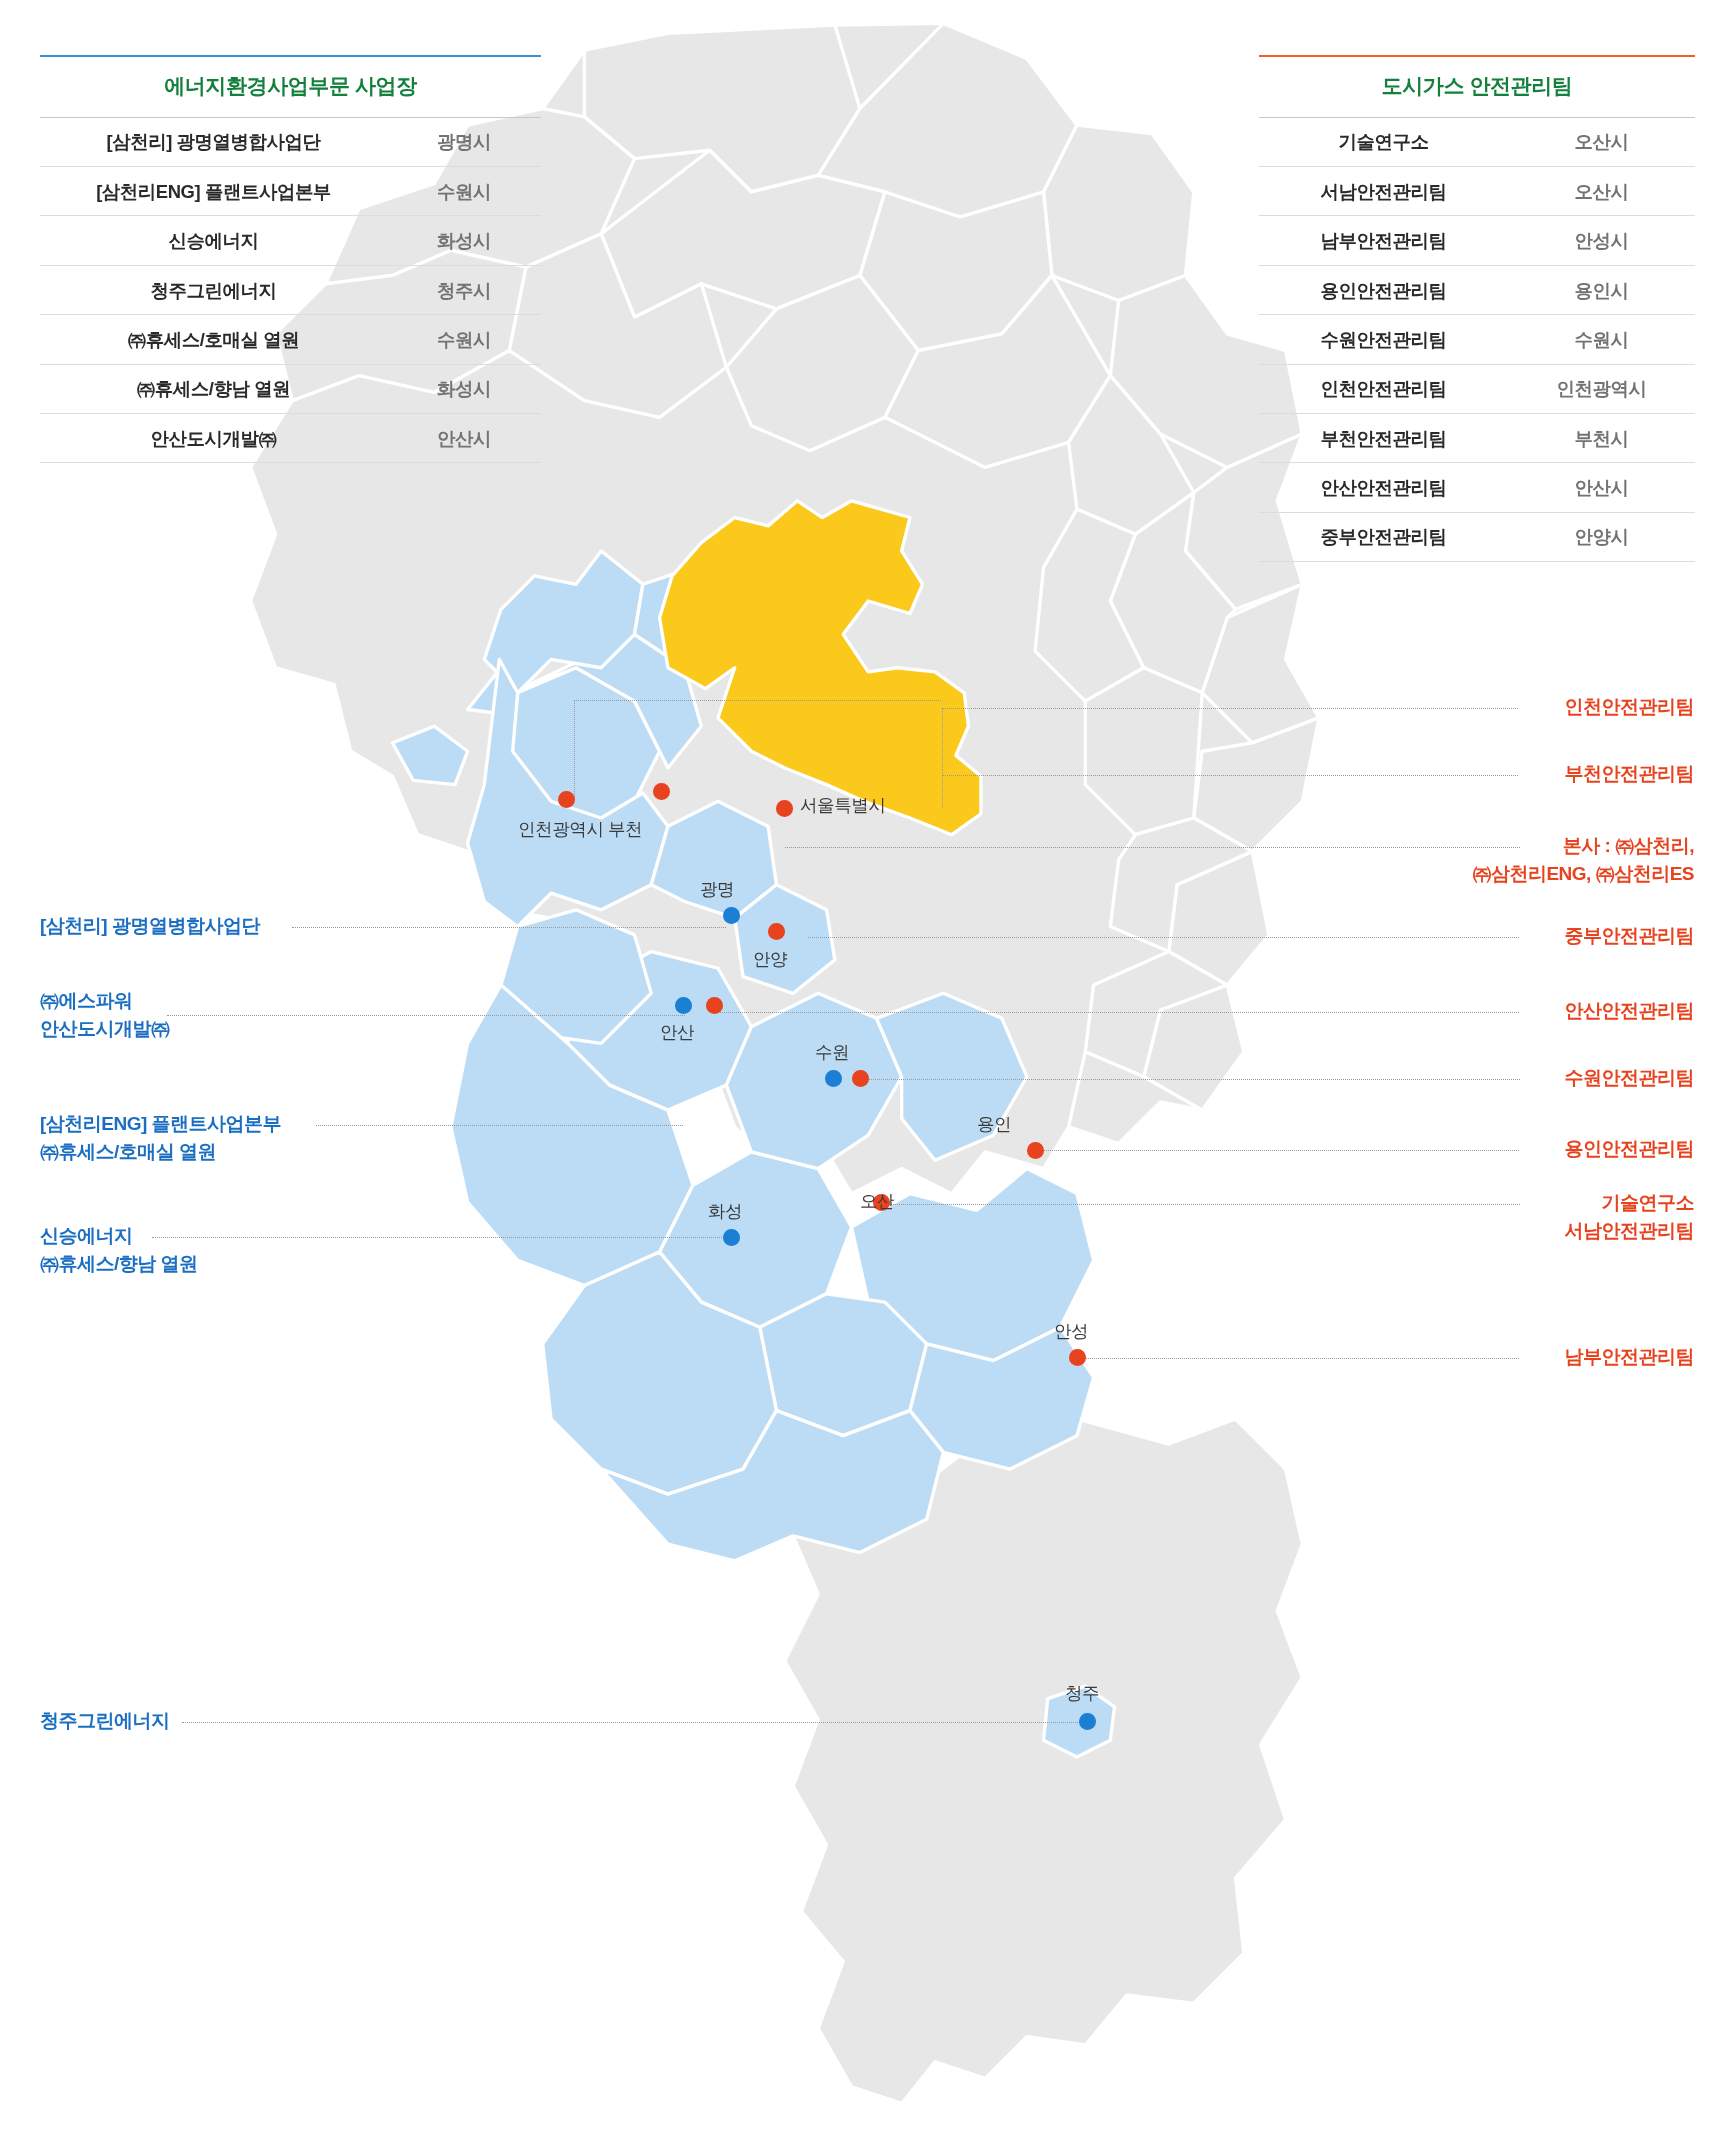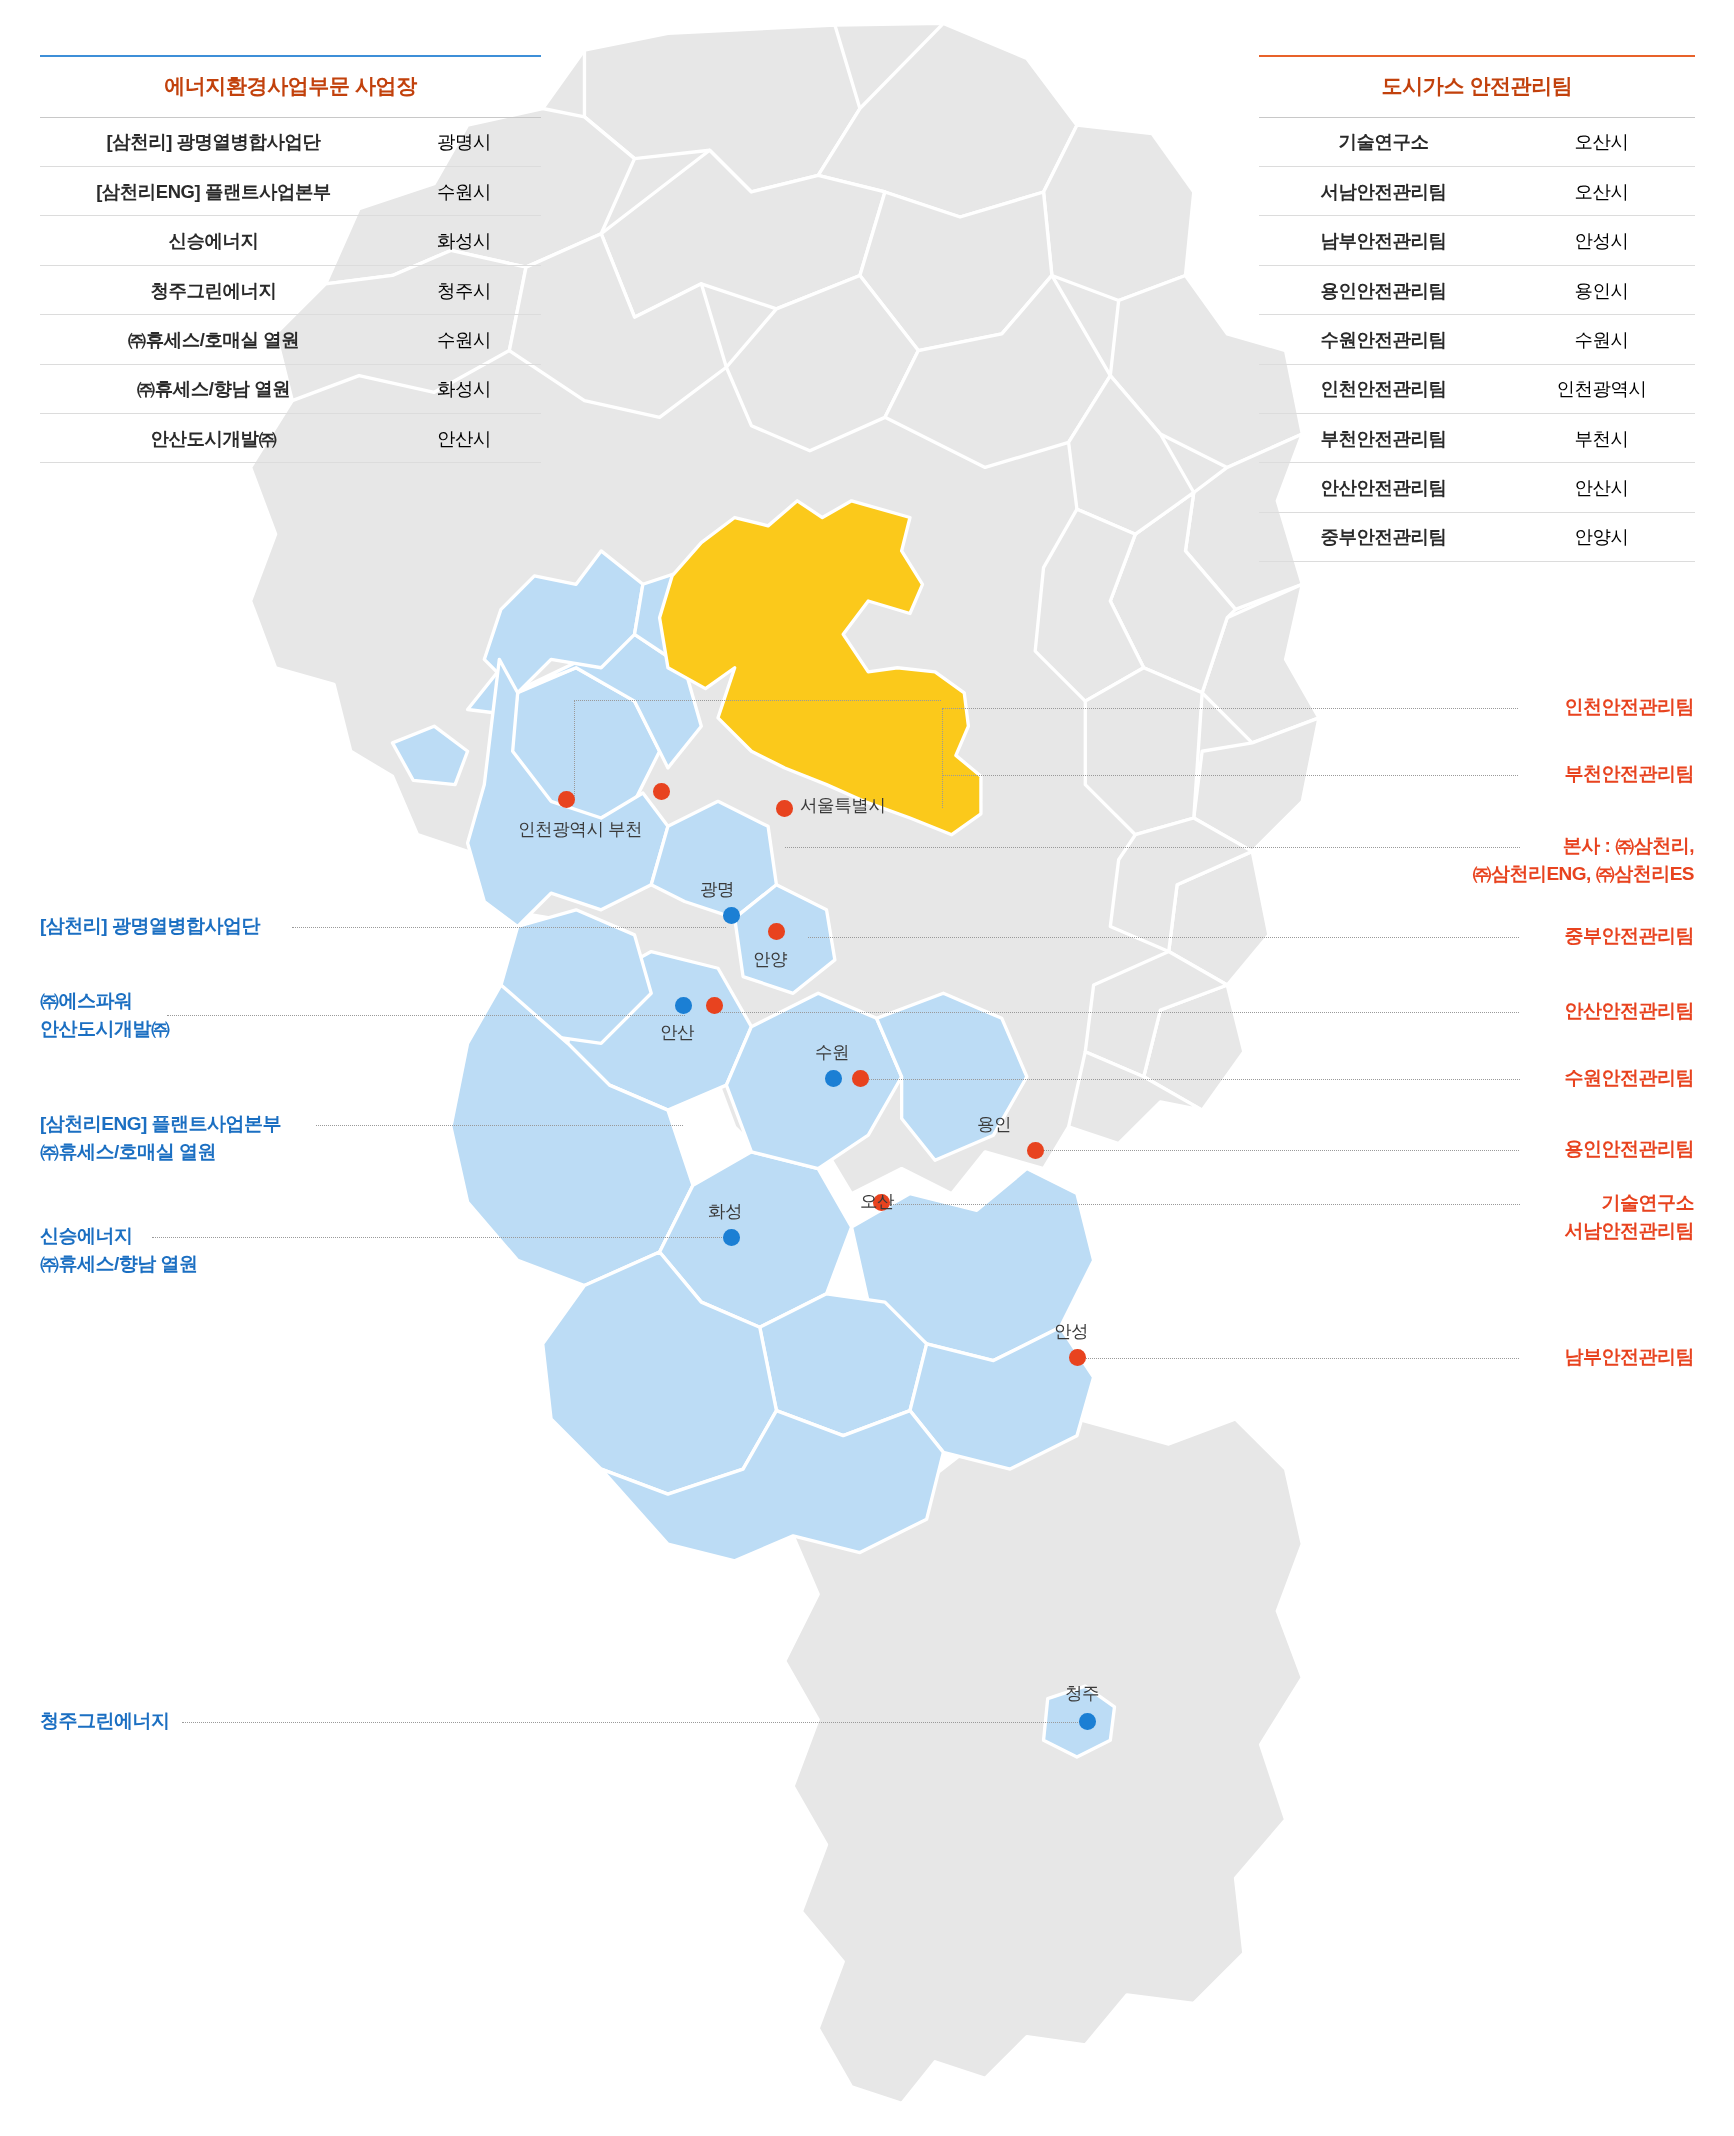--- a/index.html
+++ b/index.html
@@ -30,21 +30,21 @@
 
   
   .legend-table {
     position: absolute;
     border-collapse: collapse;
   }
   .legend-table .table-title {
     text-align: center;
     font-size: 21px;
     font-weight: bold;
-    color: #c2410c;
+    color: #15803d;
     padding: 15px 0 16.7px 0;
     letter-spacing: -0.4px;
   }
   .legend-table td {
     font-size: 18.4px;
     padding: 11.7px 5px;
     letter-spacing: -0.4px;
     border-bottom: 0.8px solid #dcdcdc;
   }
   .legend-table tr.title-row td {
@@ -54,22 +54,22 @@
   .legend-table.orange tr.title-row td {
     border-top: 2.5px solid #e8622a;
   }
   .legend-table td.name {
     text-align: center;
     font-weight: bold;
     color: #2a2a2a;
   }
   .legend-table td.city {
     text-align: center;
-    color: #000000;
-    font-weight: normal;
+    color: #737373;
+    font-weight: bold;
   }
   #table-energy {
     left: 40px;
     top: 55px;
     width: 501px;
   }
   #table-energy td.name { width: 351px; }
   #table-energy td.city { width: 150px; }
   #table-gas {
     left: 1259px;

